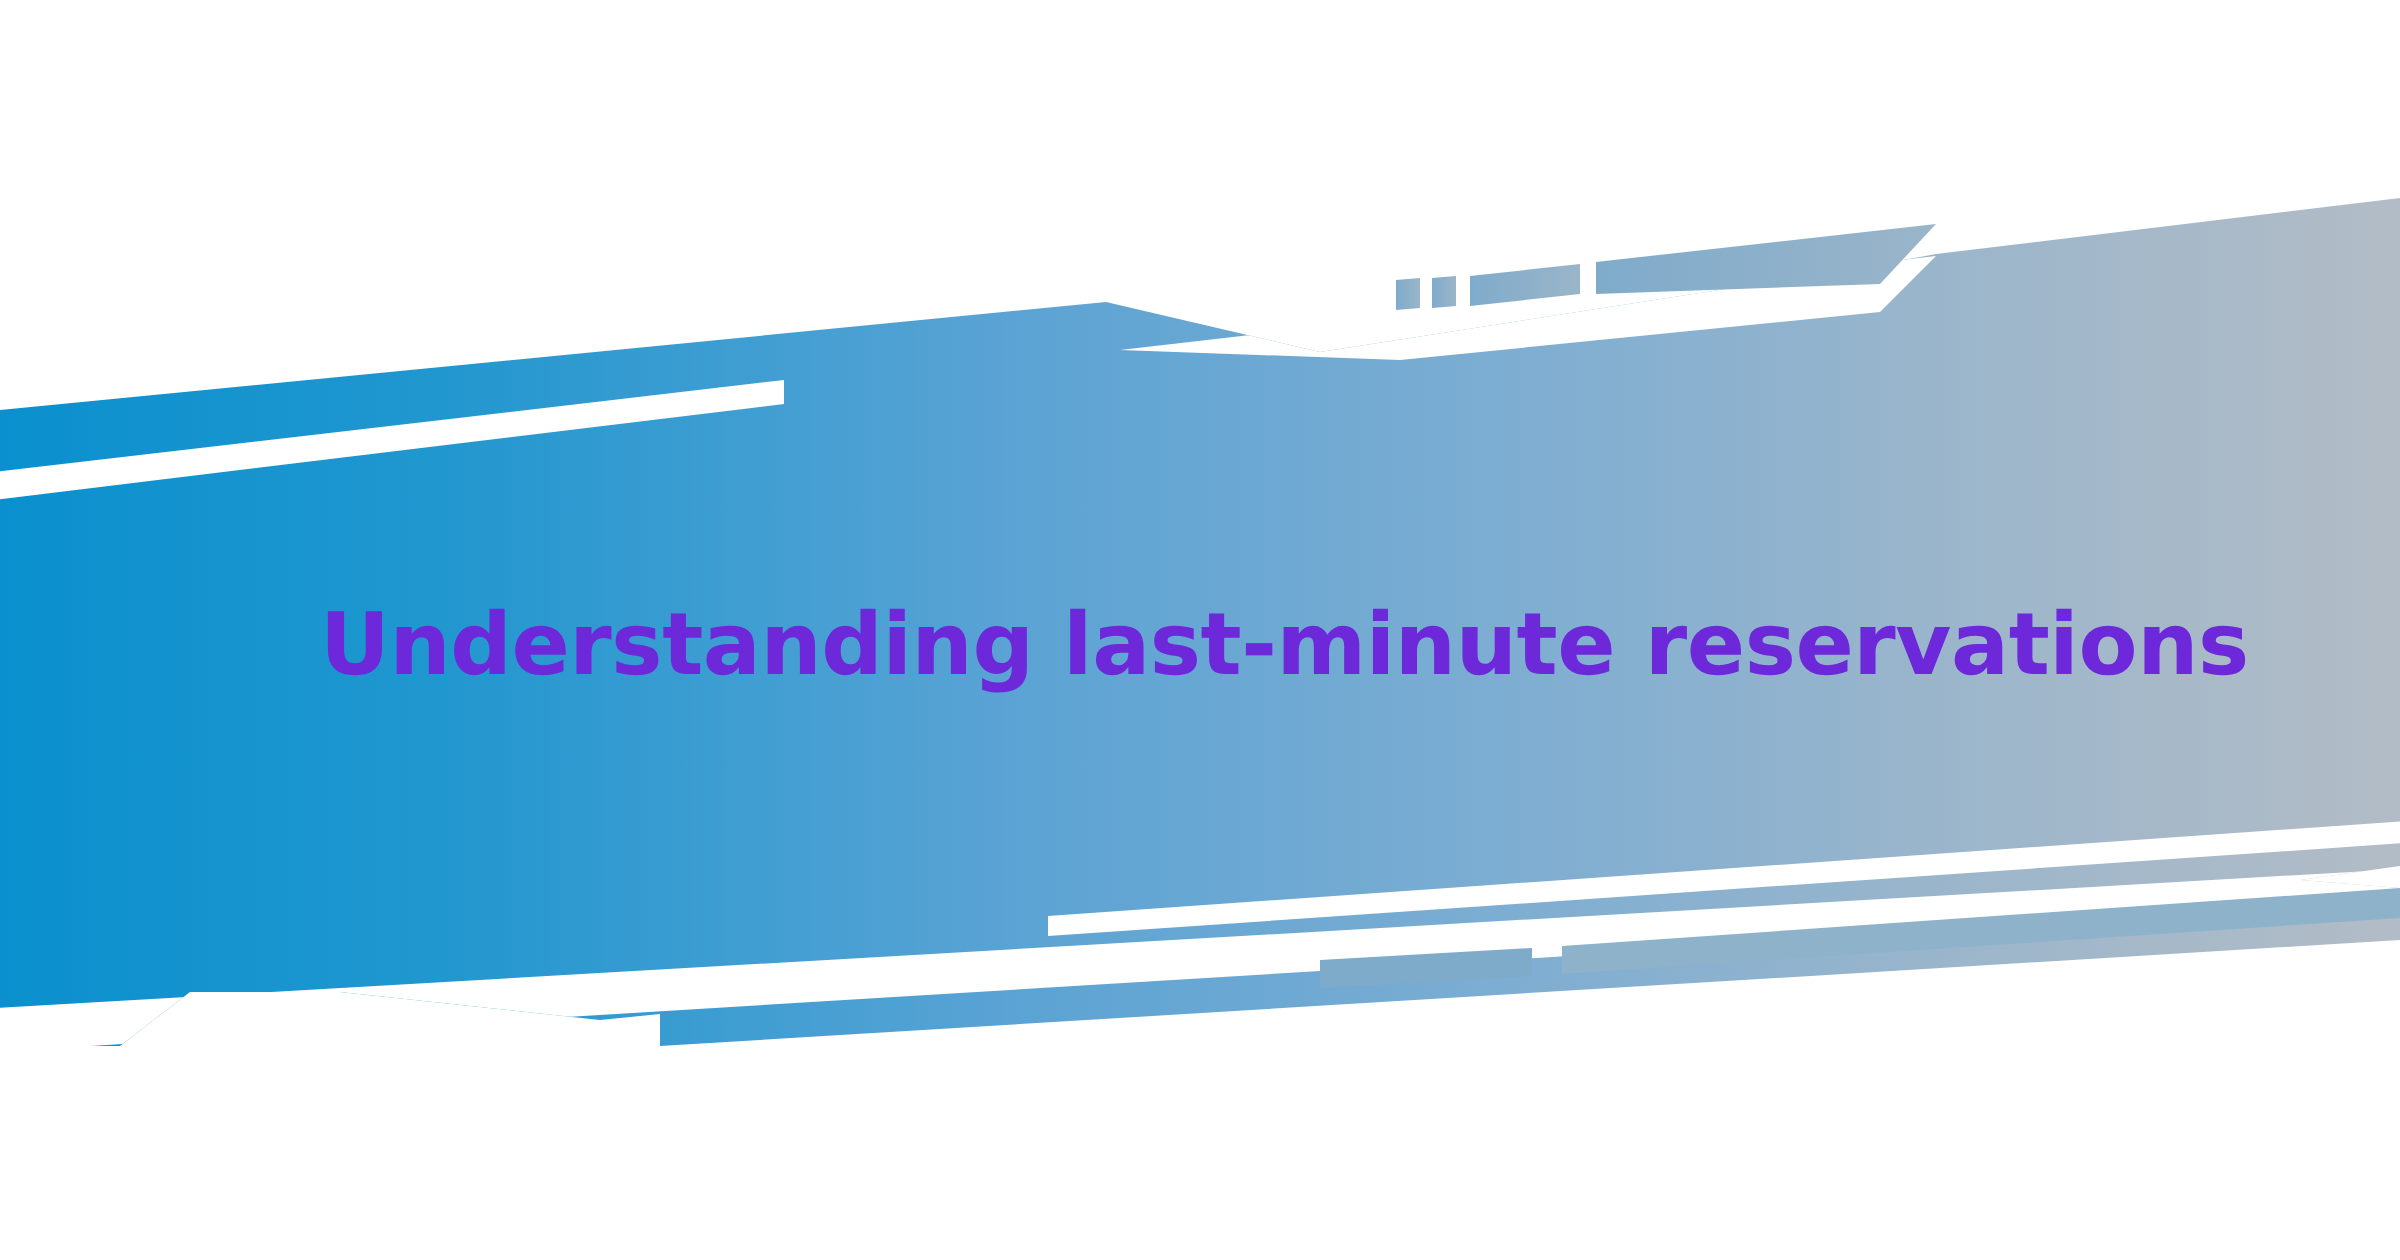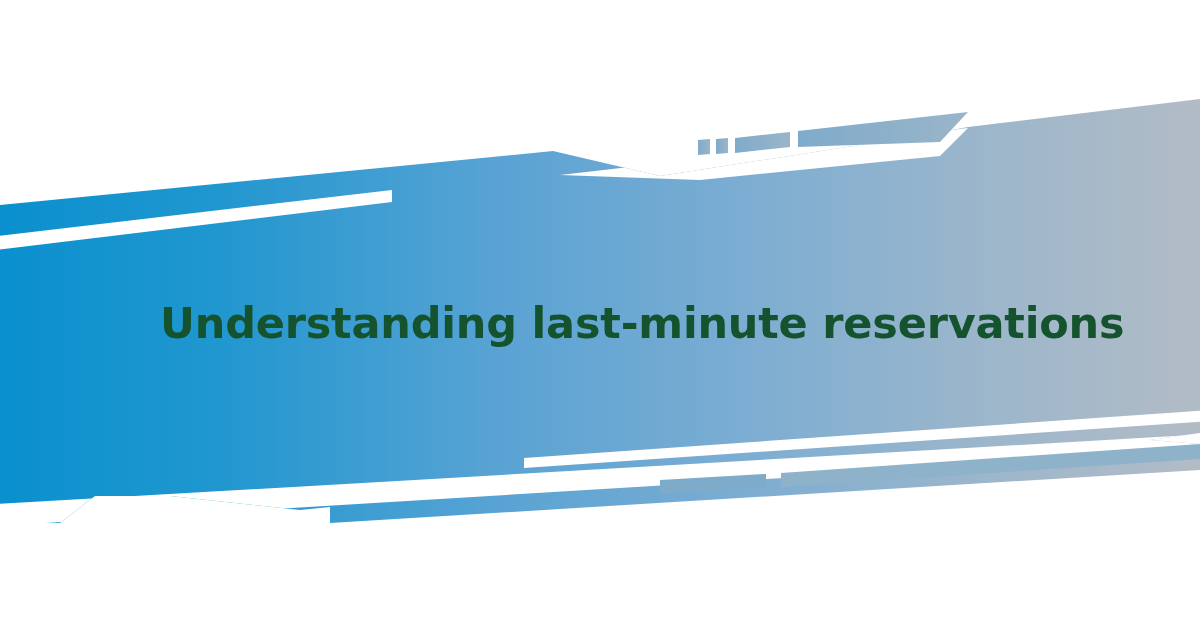--- a/index.html
+++ b/index.html
@@ -34,21 +34,21 @@
   #banner-title {
     position:absolute;
     left:160px;
     top:298px;
     width:950px;
     font-family:"DejaVu Sans", sans-serif;
     font-weight:700;
     font-size:43px;
     line-height:50px;
     letter-spacing:-0.2px;
-    color:#14532d;
+    color:#6d28d9;
     white-space:nowrap;
   }
 </style>
 </head>
 <body>
 
 <div id="banner">
 
   <svg id="banner-svg" viewBox="0 0 1200 630" preserveAspectRatio="none">
     <defs>

